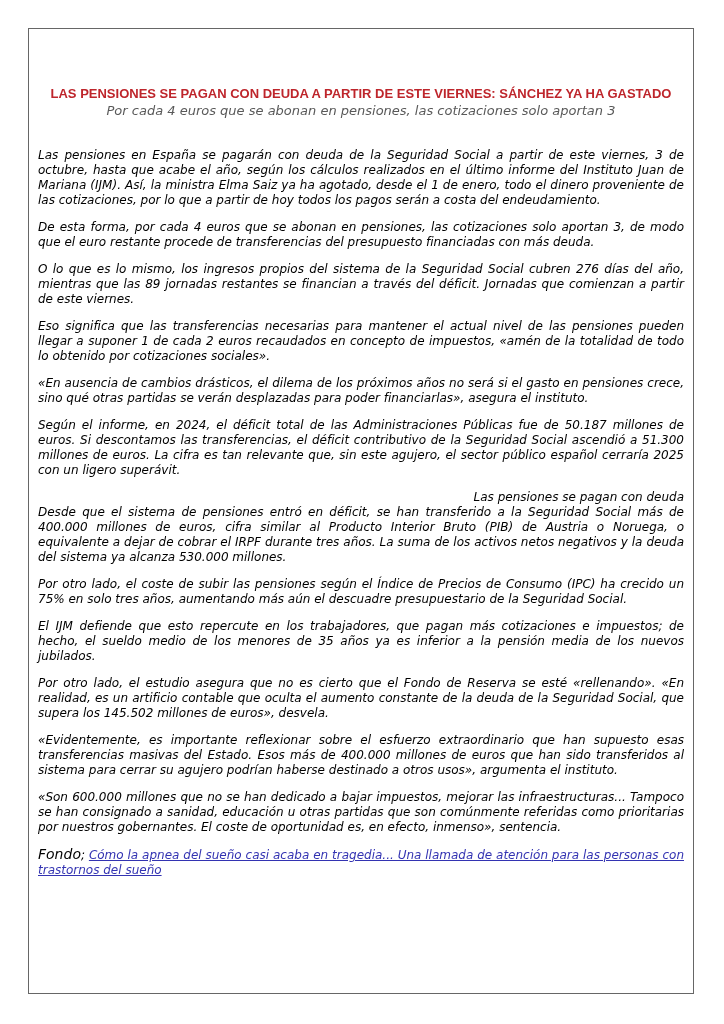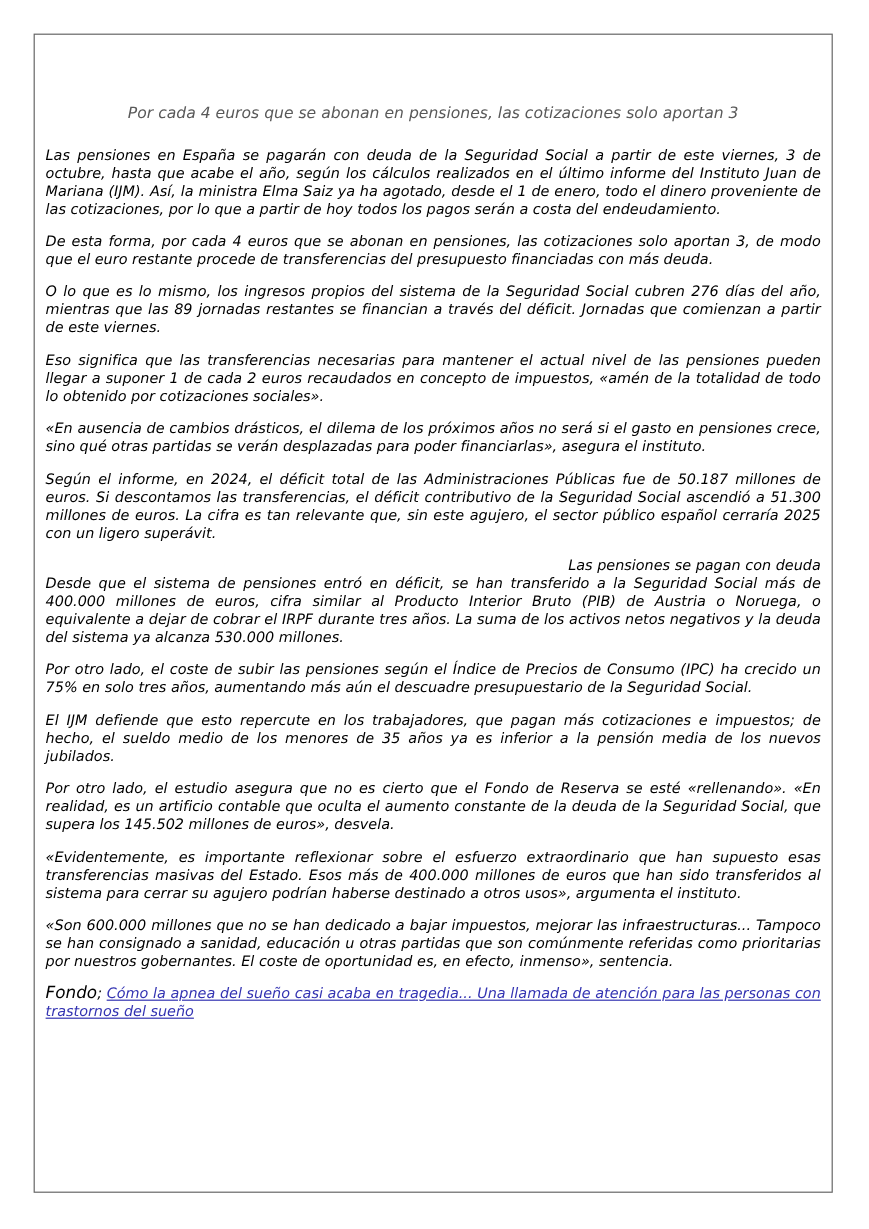--- a/index.html
+++ b/index.html
@@ -36,21 +36,21 @@
     text-align:center;
   }
   .headline .hl-line{display:block;}
   .subtitle{
     font-style:italic;
     font-size:13px;
     line-height:16px;
     color:var(--subtitle-color);
     text-align:center;
     margin-top:1px;
-    margin-bottom:19px;
+    margin-bottom:29px;
   }
   .body-text p{
     font-size:12px;
     line-height:15px;
     text-align:justify;
     margin-bottom:12px;
     font-style:italic;
   }
   .body-text p.section-heading{
     margin-bottom:0;
@@ -70,20 +70,21 @@
     text-decoration:underline;
     cursor:pointer;
   }
 </style>
 </head>
 <body>
 
 <div class="page">
 
   <h1 class="headline">
+    <span class="hl-line">LAS PENSIONES SE PAGAN CON DEUDA A PARTIR DE ESTE VIERNES: SÁNCHEZ YA HA GASTADO</span>
   </h1>
 
   <div class="subtitle">Por cada 4 euros que se abonan en pensiones, las cotizaciones solo aportan 3</div>
 
   <div class="body-text">
     <p>Las pensiones en España se pagarán con deuda de la Seguridad Social a partir de este viernes, 3 de octubre, hasta que acabe el año, según los cálculos realizados en el último informe del Instituto Juan de Mariana (IJM). Así, la ministra Elma Saiz ya ha agotado, desde el 1 de enero, todo el dinero proveniente de las cotizaciones, por lo que a partir de hoy todos los pagos serán a costa del endeudamiento.</p>
     <p>De esta forma, por cada 4 euros que se abonan en pensiones, las cotizaciones solo aportan 3, de modo que el euro restante procede de transferencias del presupuesto financiadas con más deuda.</p>
     <p>O lo que es lo mismo, los ingresos propios del sistema de la Seguridad Social cubren 276 días del año, mientras que las 89 jornadas restantes se financian a través del déficit. Jornadas que comienzan a partir de este viernes.</p>
     <p>Eso significa que las transferencias necesarias para mantener el actual nivel de las pensiones pueden llegar a suponer 1 de cada 2 euros recaudados en concepto de impuestos, «amén de la totalidad de todo lo obtenido por cotizaciones sociales».</p>
     <p>«En ausencia de cambios drásticos, el dilema de los próximos años no será si el gasto en pensiones crece, sino qué otras partidas se verán desplazadas para poder financiarlas», asegura el instituto.</p>

